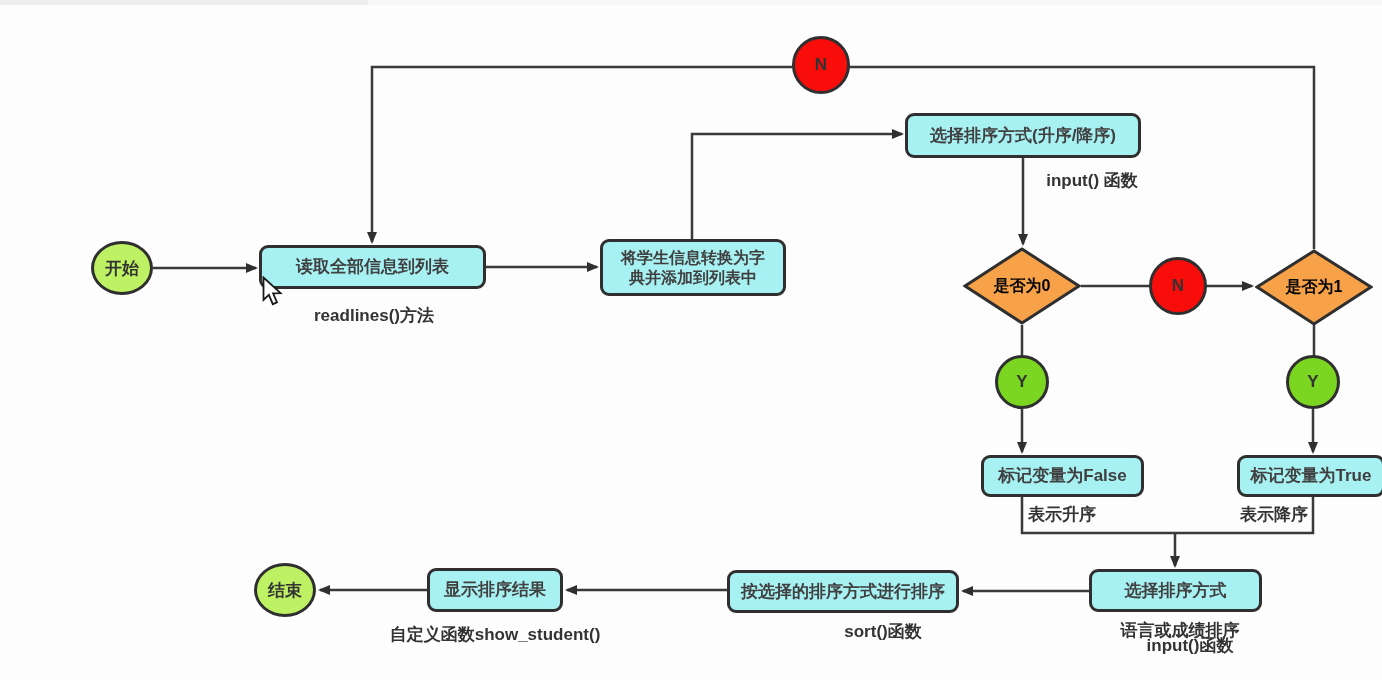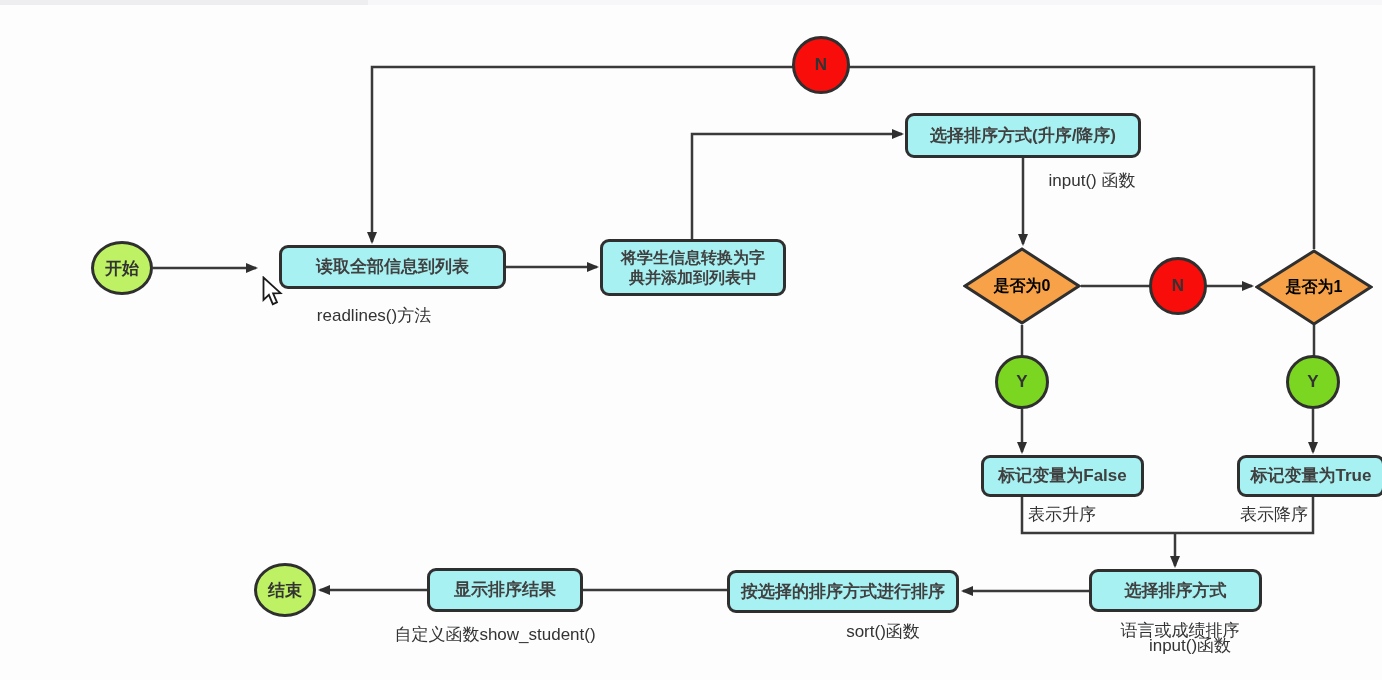--- a/index.html
+++ b/index.html
@@ -33,21 +33,21 @@
 
   .diamond{position:absolute;z-index:2;}
   .diamond svg{display:block;}
   .diamond .dlabel{
     position:absolute;top:0;left:0;right:0;bottom:0;
     display:flex;align-items:center;justify-content:center;
     font-weight:bold;font-size:16px;color:#000000;
   }
 
   .ann{
-    position:absolute;z-index:2;font-weight:normal;font-size:17px;color:#333;
+    position:absolute;z-index:2;font-weight:bold;font-size:17px;color:#333;
     white-space:nowrap;text-align:center;transform:translateX(-50%);
   }
   .cursor{position:absolute;z-index:5;}
 </style>
 </head>
 <body>
 
 <div class="topstrip">
   <div class="seg-left"></div>
 </div>
@@ -75,21 +75,21 @@
   <polyline points="427,590 320,590" marker-end="url(#arrow)"></polyline>
 </svg>
 
 <div class="circle yellow" style="left:91px;top:241px;width:62px;height:54px;">
   <span>开始</span>
 </div>
 <div class="circle yellow" style="left:254px;top:563px;width:62px;height:54px;">
   <span>结束</span>
 </div>
 
-<div class="node" style="left:259px;top:245px;width:227px;height:44px;margin-left:20px;">
+<div class="node" style="left:259px;top:245px;width:227px;height:44px;">
   <span>读取全部信息到列表</span>
 </div>
 <div class="ann" style="left:374px;top:304px;">readlines()方法</div>
 
 <div class="node" style="left:600px;top:239px;width:186px;height:57px;font-size:16px;">
   <span>将学生信息转换为字</span>
   <span>典并添加到列表中</span>
 </div>
 
 <div class="node" style="left:905px;top:113px;width:236px;height:45px;">
@@ -138,20 +138,20 @@
   <span>选择排序方式</span>
 </div>
 <div class="ann" style="left:1180px;top:619px;">语言或成绩排序</div>
 <div class="ann" style="left:1190px;top:634px;">input()函数</div>
 
 <div class="node" style="left:727px;top:570px;width:232px;height:43px;">
   <span>按选择的排序方式进行排序</span>
 </div>
 <div class="ann" style="left:883px;top:620px;">sort()函数</div>
 
-<div class="node" style="left:427px;top:568px;width:156px;height:44px;align-items:center;">
+<div class="node" style="left:427px;top:568px;width:136px;height:44px;align-items:center;">
   <span>显示排序结果</span>
 </div>
 <div class="ann" style="left:495px;top:623px;">自定义函数show_student()</div>
 
 <svg class="cursor" style="left:262px;top:276px;" width="24" height="30" viewBox="0 0 16 20">
   <path d="M1,1 L1,16 L4.6,12.6 L7.2,18.8 L10,17.6 L7.4,11.6 L12.4,11.4 Z" fill="#ffffff" stroke="#1a1a1a" stroke-width="1.2"></path>
 </svg>
 
 </body></html>

